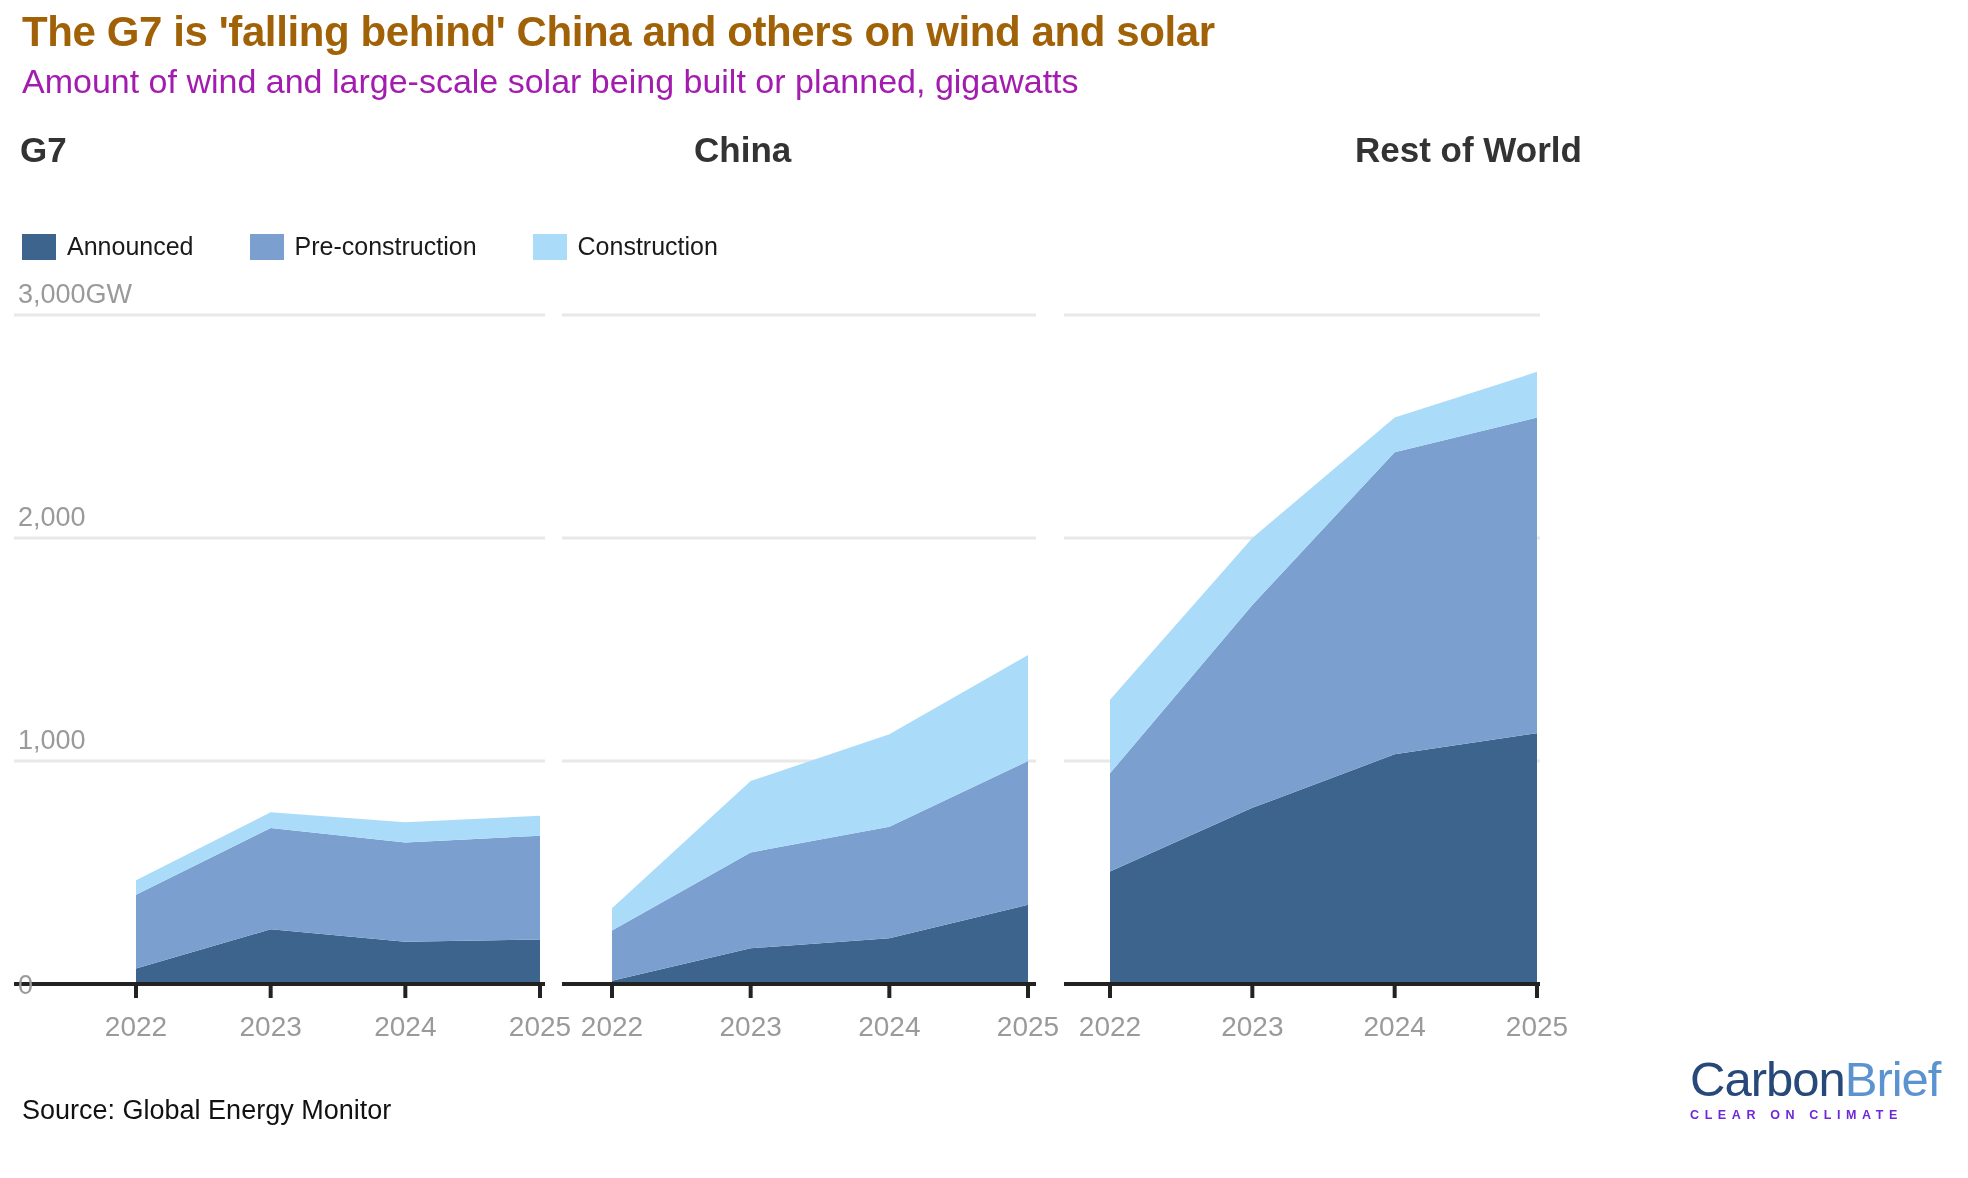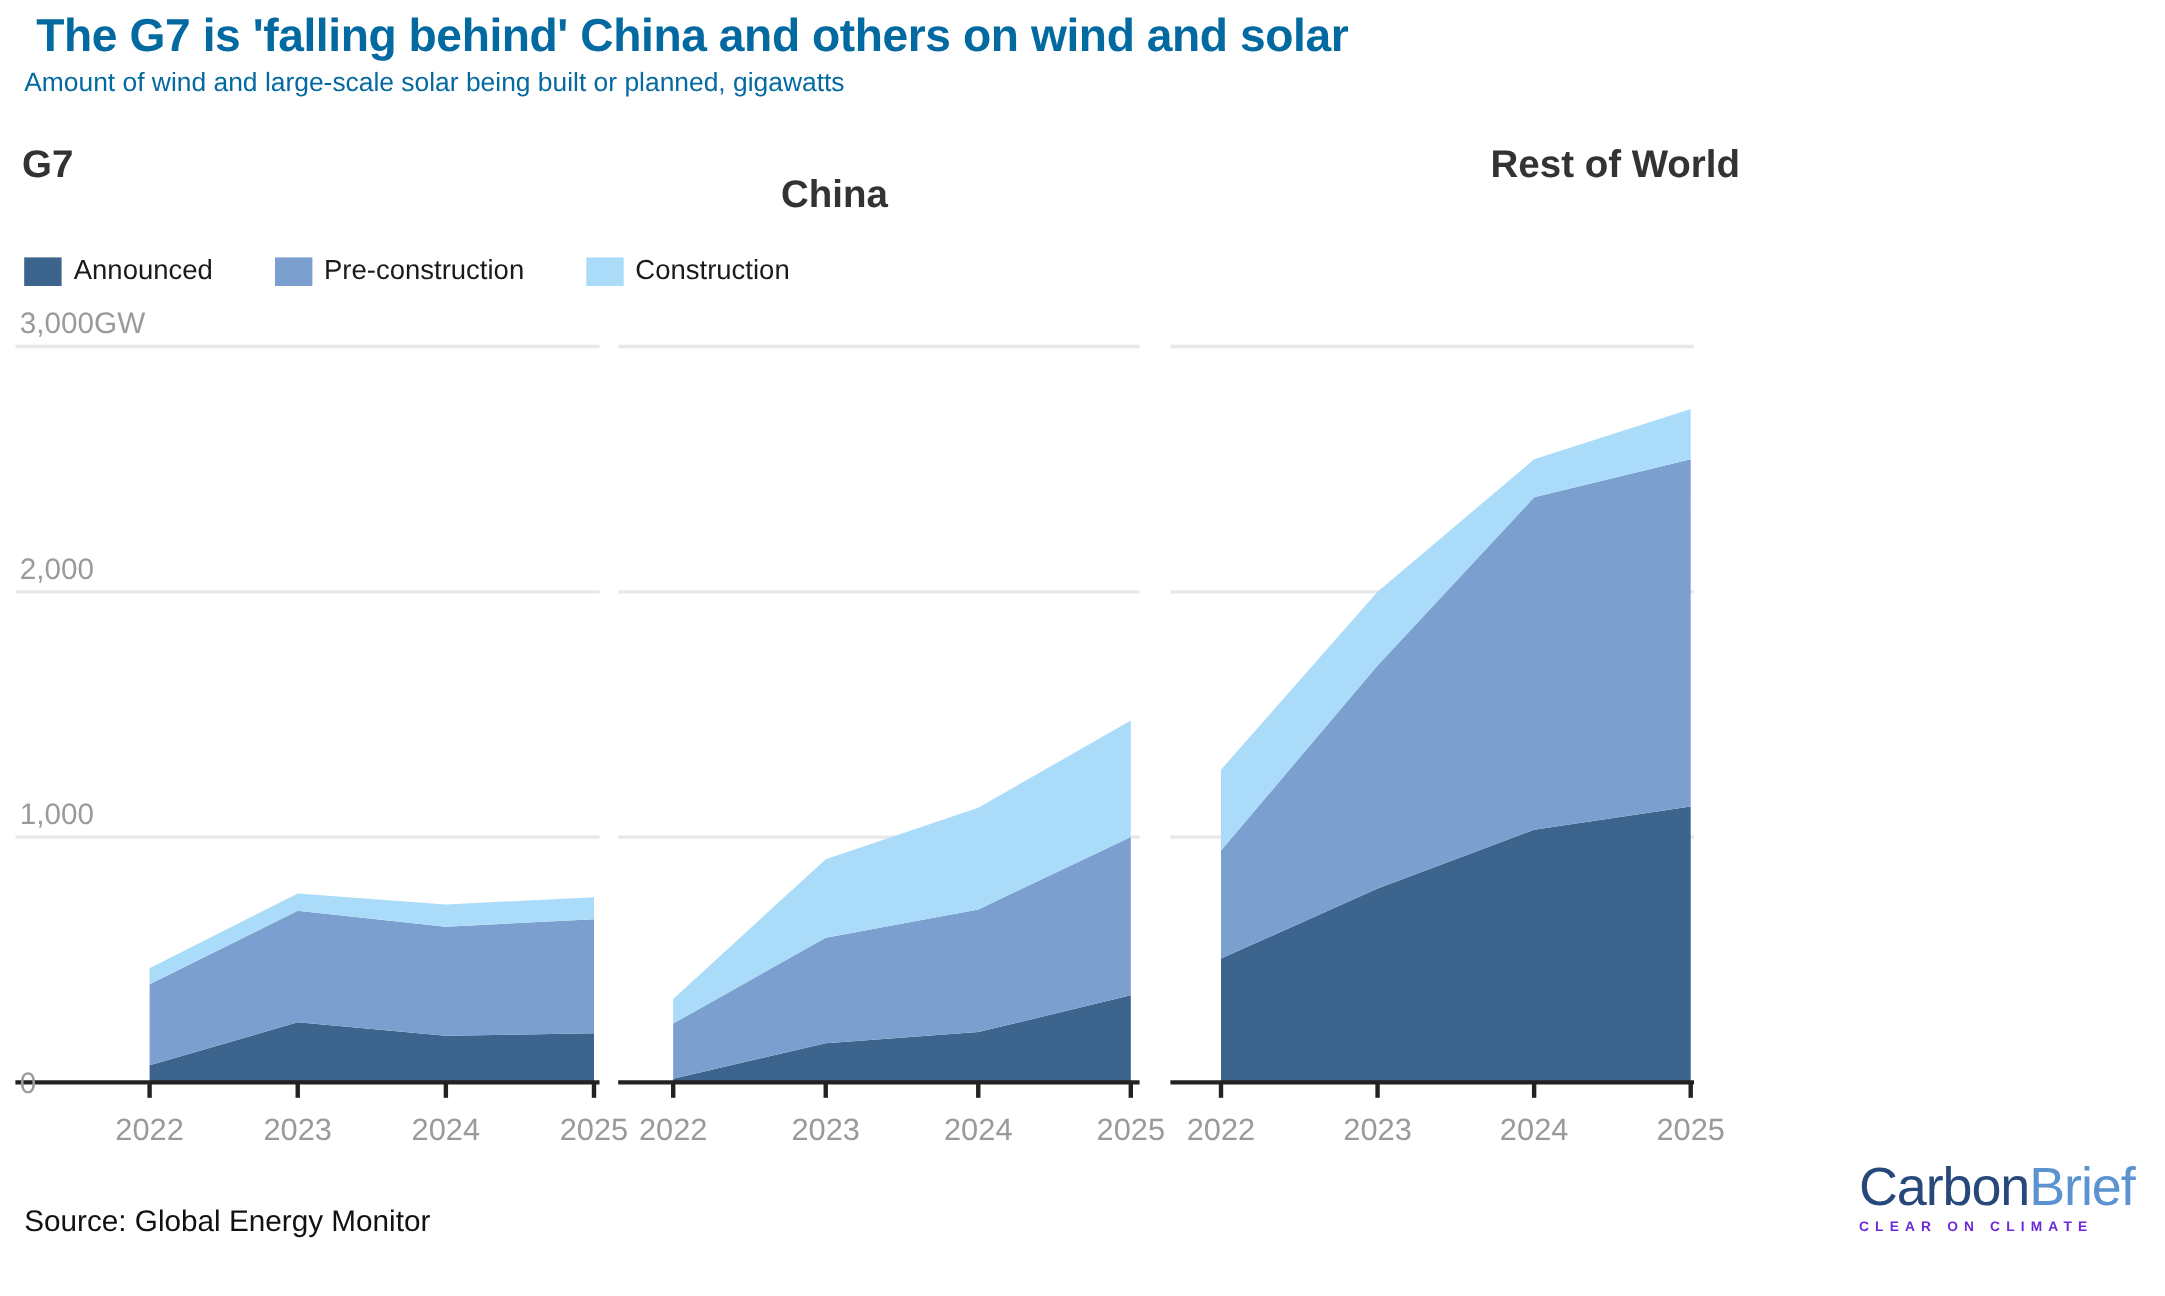--- a/index.html
+++ b/index.html
@@ -8,34 +8,34 @@
     font-family:"Liberation Sans", sans-serif;
     color:#1a1a1a;
     overflow:hidden;
   }
   .wrap{position:relative;width:1968px;height:1178px;}
 
   
   .title{
     position:absolute;left:22px;top:8px;
     font-size:42px;font-weight:bold;letter-spacing:-0.4px;
-    color:#0369a1;white-space:nowrap;margin-left:11px;
+    color:#a16207;white-space:nowrap;
   }
   .subtitle{
     position:absolute;left:22px;top:62px;
-    font-size:24px;font-weight:normal;color:#0369a1;white-space:nowrap;
+    font-size:34px;font-weight:normal;color:#a21caf;white-space:nowrap;
   }
 
   
   .panel-title{
     position:absolute;top:130px;
     font-size:35px;font-weight:bold;color:#333;white-space:nowrap;
   }
   #pt0{left:20px;}
-  #pt1{left:710px;margin-top:27px;}
+  #pt1{left:694px;}
   #pt2{left:1355px;}
 
   
   .legend{position:absolute;left:22px;top:232px;display:flex;align-items:center;gap:10px;}
   .lg-item{display:flex;align-items:center;margin-right:46px;}
   .lg-sw{width:34px;height:26px;display:inline-block;margin-right:11px;}
   .lg-lb{font-size:25px;color:#1a1a1a;white-space:nowrap;}
 
   
   .chart{position:absolute;left:0;top:0;width:1968px;height:1178px;}

